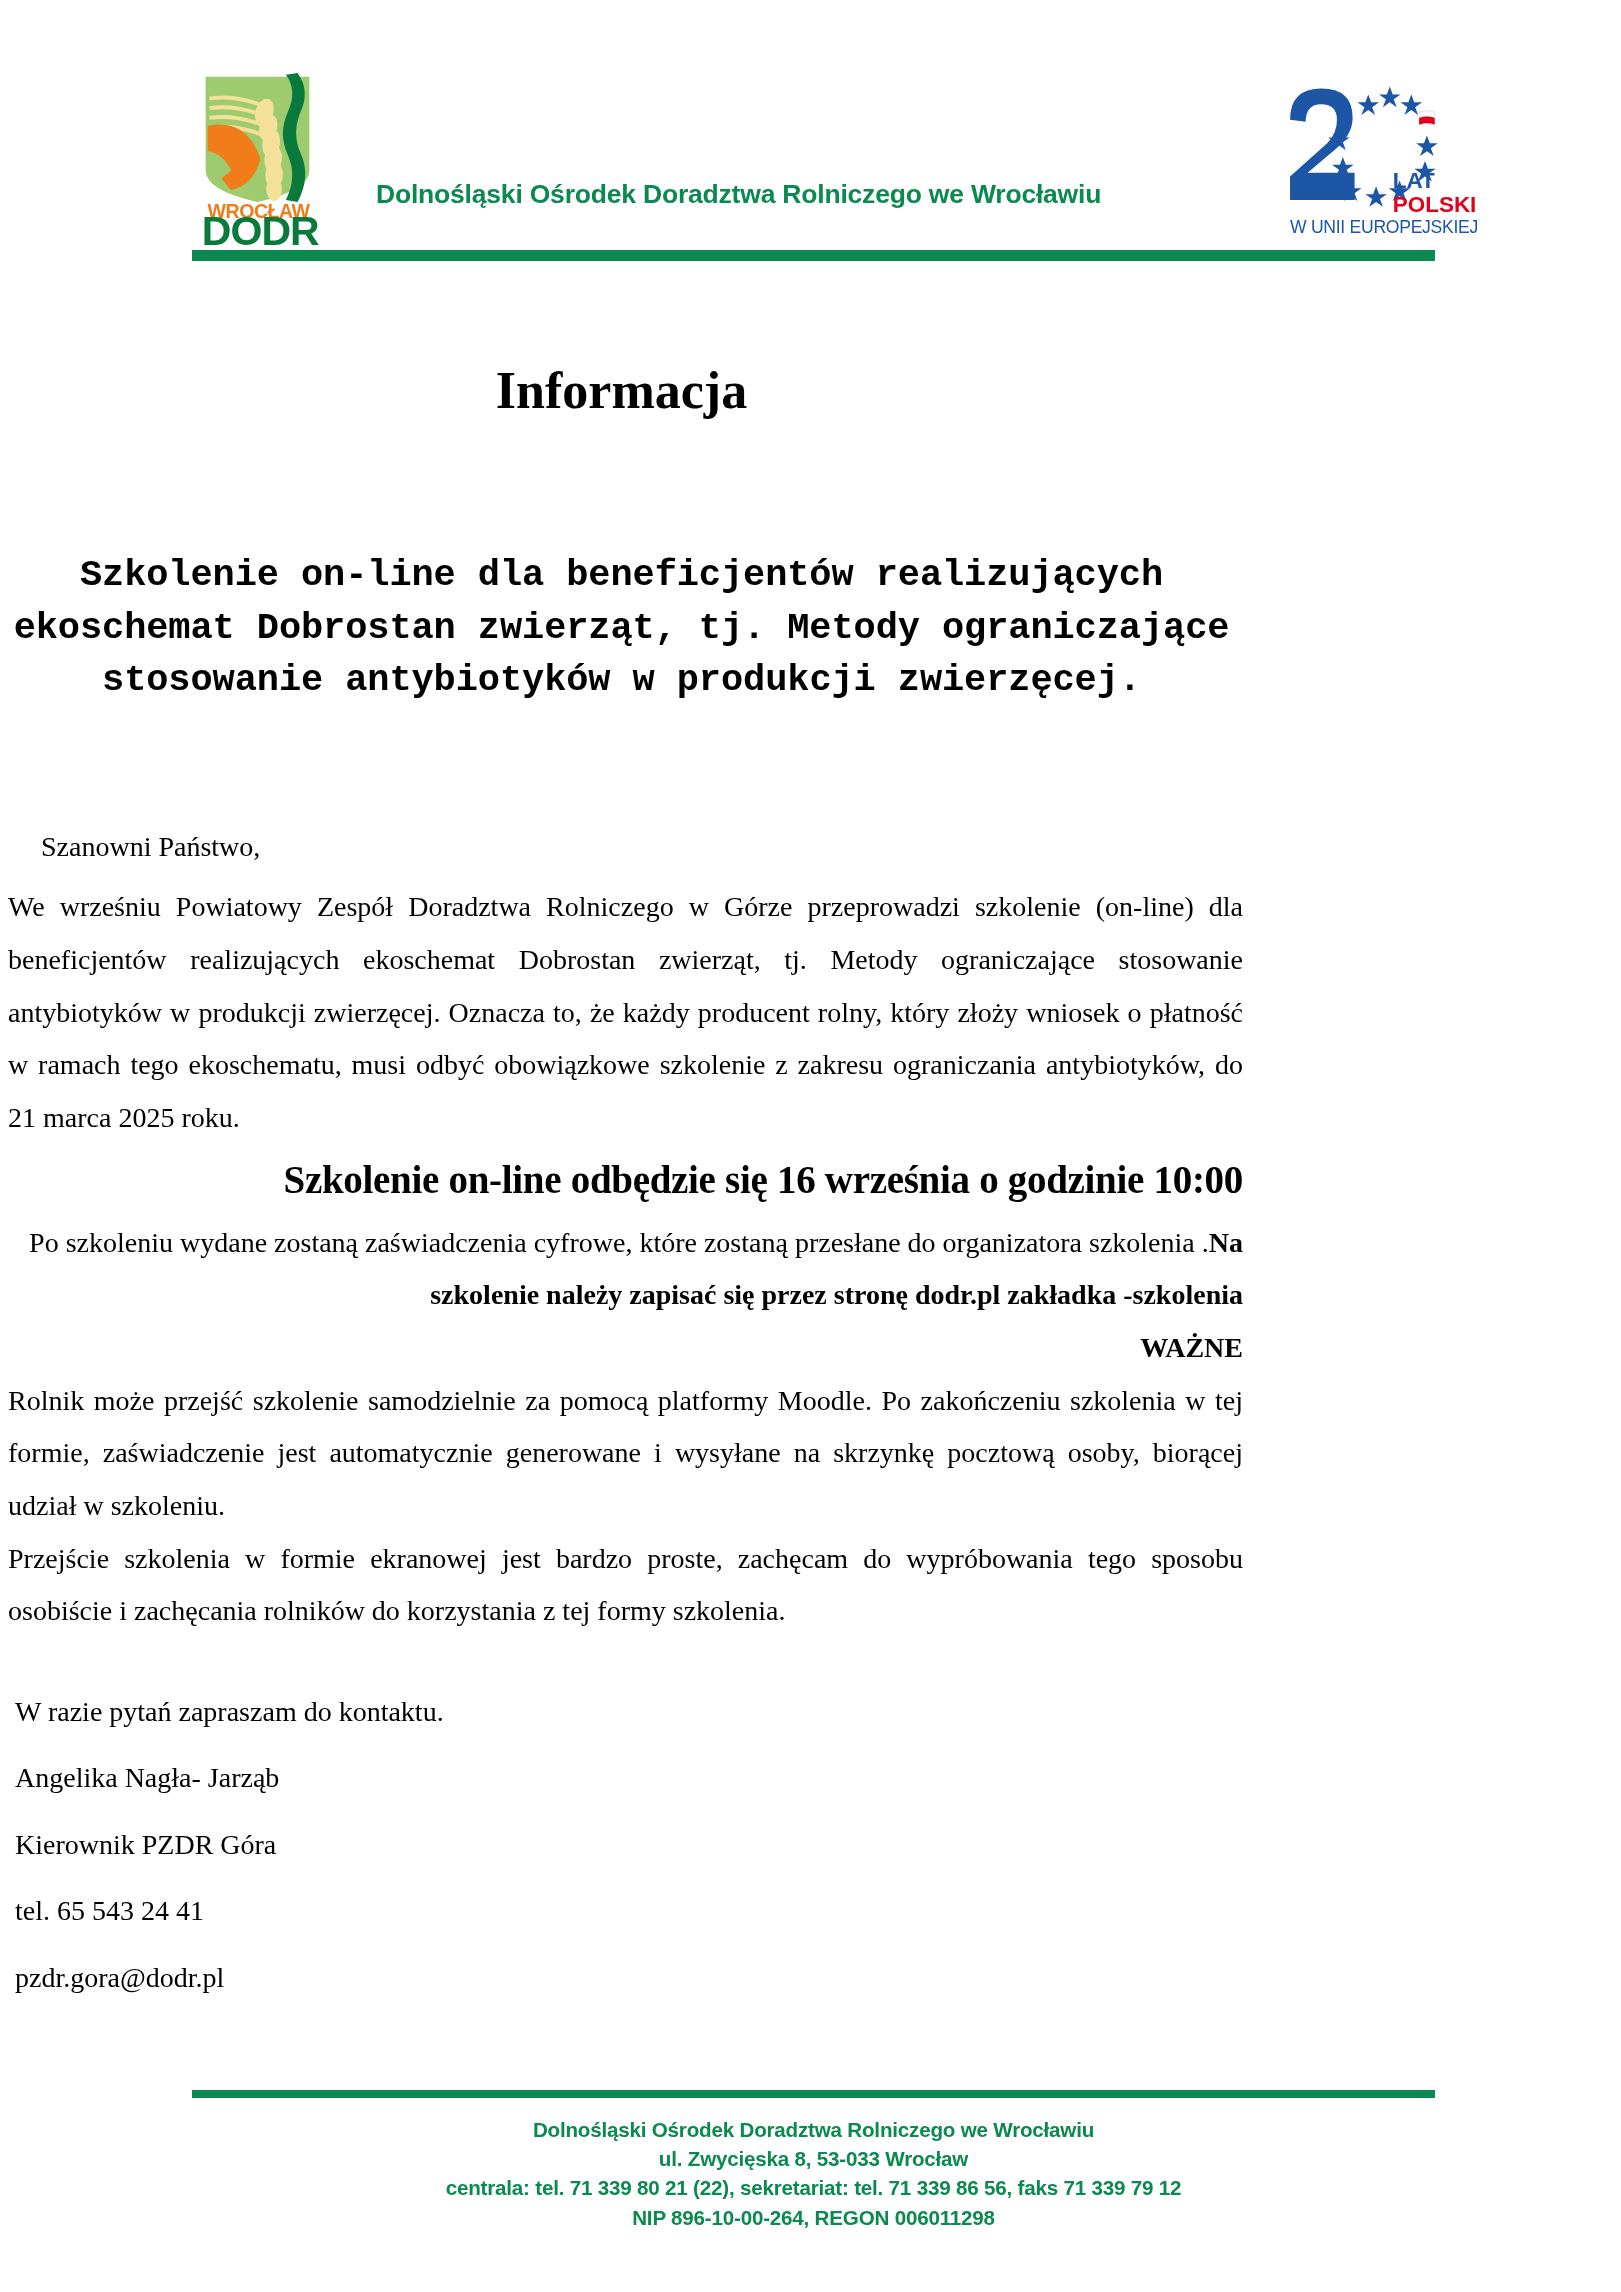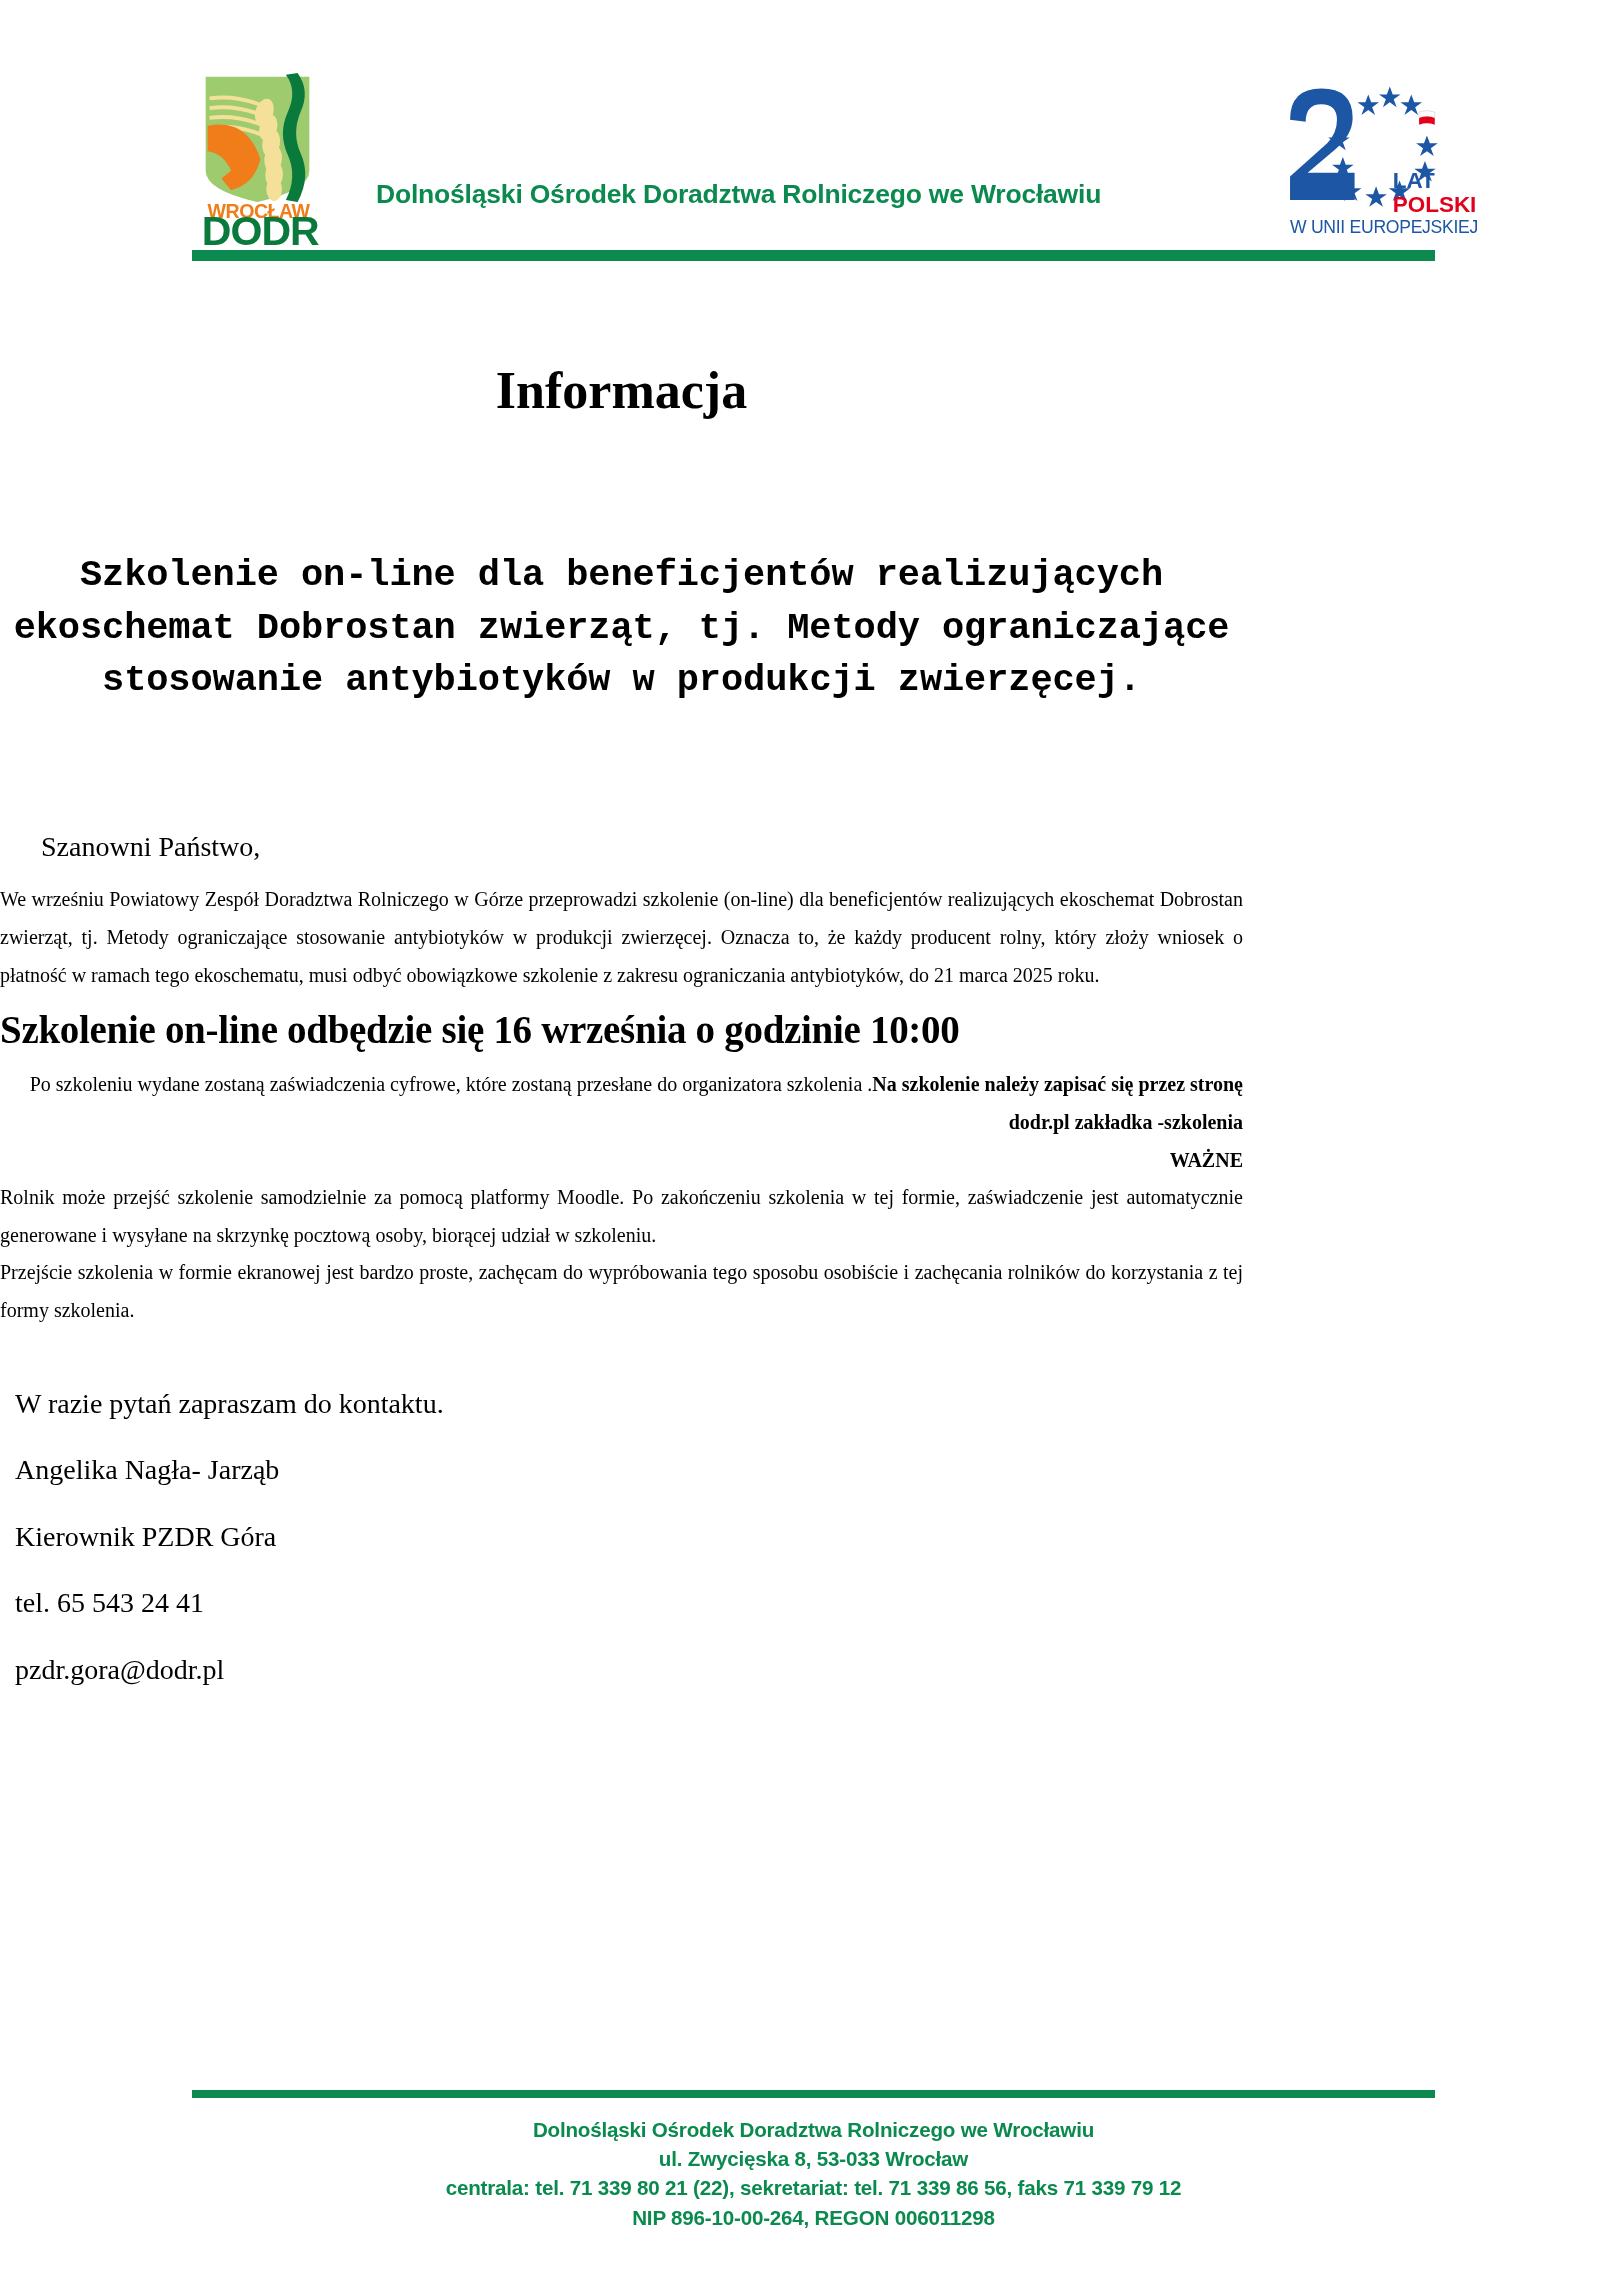--- a/index.html
+++ b/index.html
@@ -90,40 +90,41 @@
 
   .body-block {
     position: absolute;
     left: 0;
     top: 821px;
     width: 1243px;
   }
 
   p.body-p {
     margin: 0;
-    font-size: 20px;
+    font-size: 28px;
     line-height: 1.88;
     text-align: justify;
     text-justify: inter-word;
+    padding-left: 8px;
   }
   p.body-p.left { text-align: right; }
 
   .salutation {
     margin: 0 0 7.8px 0;
     font-size: 28px;
     line-height: 1.88;
     padding-left: 41px;
   }
 
   .highlight-heading {
     margin: 9.8px 0 9.8px 0;
     font-size: 39px;
     font-weight: bold;
     line-height: 1.35;
-    text-align: left;
+    text-align: right;
     letter-spacing: -0.3px;
     white-space: nowrap;
   }
 
   .tight { line-height: 1.75; }
 
   .bold-inline { font-weight: bold; }
   .spacer-md { height: 33px; }
 
   .contact-line {

